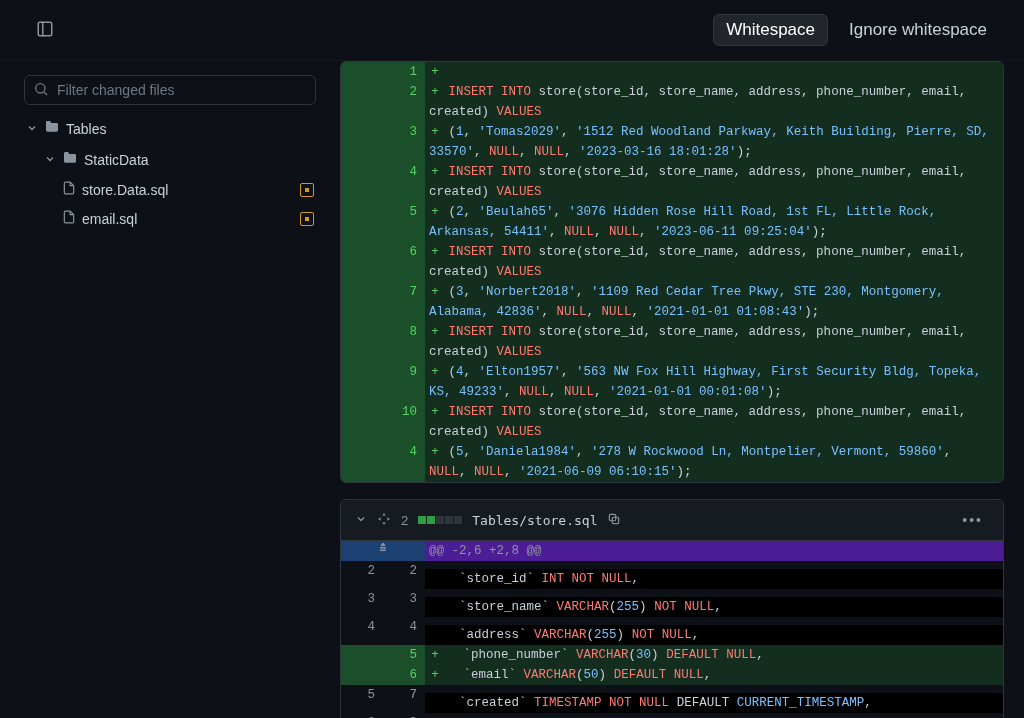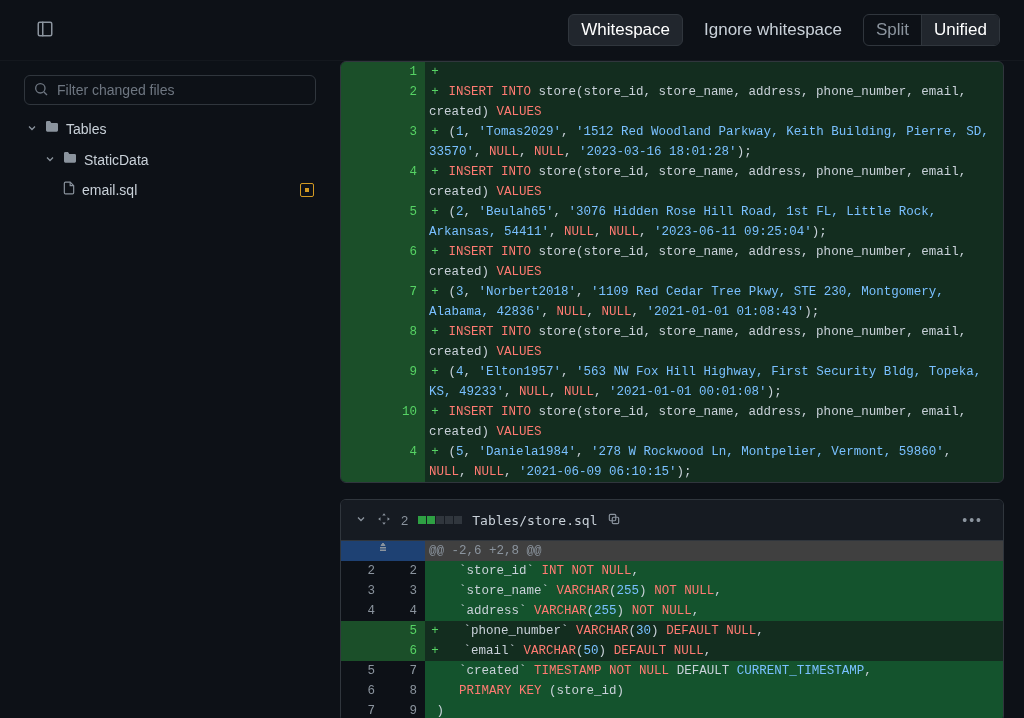--- a/index.html
+++ b/index.html
@@ -111,25 +111,25 @@
     white-space: pre-wrap;
     word-break: break-word;
   }
   
   .row-add { background: rgba(46,160,67,0.20); }
   .row-add .gutter { background: rgba(46,160,67,0.30); color:#56d364;}
   .row-add .marker { color: #56d364; display:inline-block; width:12px; text-align:center;}
 
   
   .hunk-header .gutter { background: #1e4173; color:#8b949e; }
-  .hunk-header .code-line { background: #404040; color:#8b949e; }
+  .hunk-header .code-line { background: #4c1d95; color:#8b949e; }
 
   
   .row-ctx .gutter { background: #0d1117; }
-  .row-ctx .code-line { background: #14532d; }
+  .row-ctx .code-line { background: #000000; margin-top: 8px; }
 
   .file-header {
     display: flex;
     align-items: center;
     gap: 10px;
     padding: 10px 14px;
     background: #161b22;
     border-bottom: 1px solid #30363d;
   }
   .file-header .caret svg { stroke: #8b949e; }
@@ -159,24 +159,20 @@
     <span class="panel-icon">
       <svg width="18" height="18" viewBox="0 0 24 24" fill="none" stroke-width="2" stroke-linecap="round">
           <rect x="3" y="3" width="18" height="18" rx="2"></rect>
           <line x1="9" y1="3" x2="9" y2="21"></line>
         </svg>
     </span>
   </div>
   <div class="header-right">
     <button class="btn selected">Whitespace</button>
     <button class="btn ghost">Ignore whitespace</button>
-    <div class="seg">
-      <button class="btn">Split</button>
-      <button class="btn selected">Unified</button>
-    </div>
   </div>
 </div>
 
 <div class="layout">
   <div class="sidebar">
     <div class="filter-wrap">
       <span class="filter-icon">
         <svg width="16" height="16" viewBox="0 0 24 24" fill="none" stroke="#6e7681" stroke-width="2">
             <circle cx="11" cy="11" r="7"></circle>
             <line x1="21" y1="21" x2="16.5" y2="16.5"></line>
@@ -195,20 +191,30 @@
         <span>Tables</span>
       </div>
       <div class="tree-row indent-1">
         <span class="caret"><svg width="12" height="12" viewBox="0 0 24 24" fill="none" stroke-width="2.5">
               <polyline points="6 9 12 15 18 9"></polyline>
             </svg></span>
         <span class="folder-icon"><svg width="16" height="16" viewBox="0 0 24 24">
               <path d="M3 5a2 2 0 0 1 2-2h4l2 3h8a2 2 0 0 1 2 2v9a2 2 0 0 1-2 2H5a2 2 0 0 1-2-2z"></path>
             </svg></span>
         <span>StaticData</span>
+      </div>
+      <div class="tree-row indent-2">
+        <span class="file-icon"><svg width="14" height="14" viewBox="0 0 24 24" stroke-width="2">
+              <path d="M14 2H6a2 2 0 0 0-2 2v16a2 2 0 0 0 2 2h12a2 2 0 0 0 2-2V8z"></path>
+              <polyline points="14 2 14 8 20 8"></polyline>
+            </svg></span>
+        <span>store.Data.sql</span>
+        <span class="mod-dot">
+            <span class="mod-dot-inner"></span>
+          </span>
       </div>
       <div class="tree-row indent-2">
         <span class="file-icon"><svg width="14" height="14" viewBox="0 0 24 24" stroke-width="2">
               <path d="M14 2H6a2 2 0 0 0-2 2v16a2 2 0 0 0 2 2h12a2 2 0 0 0 2-2V8z"></path>
               <polyline points="14 2 14 8 20 8"></polyline>
             </svg></span>
         <span>email.sql</span>
         <span class="mod-dot">
             <span class="mod-dot-inner"></span>
           </span>

